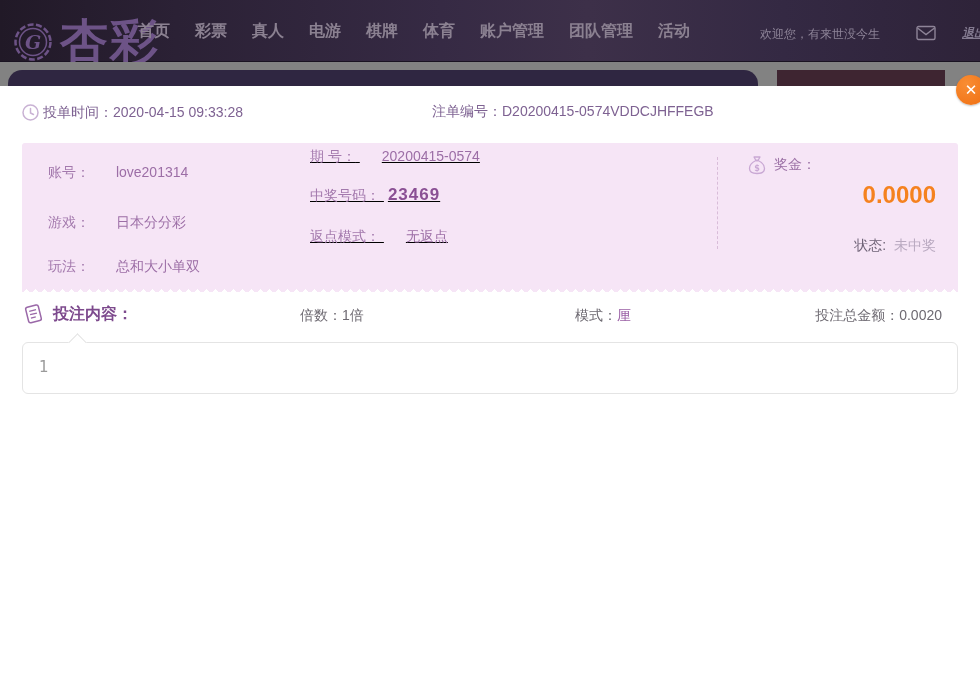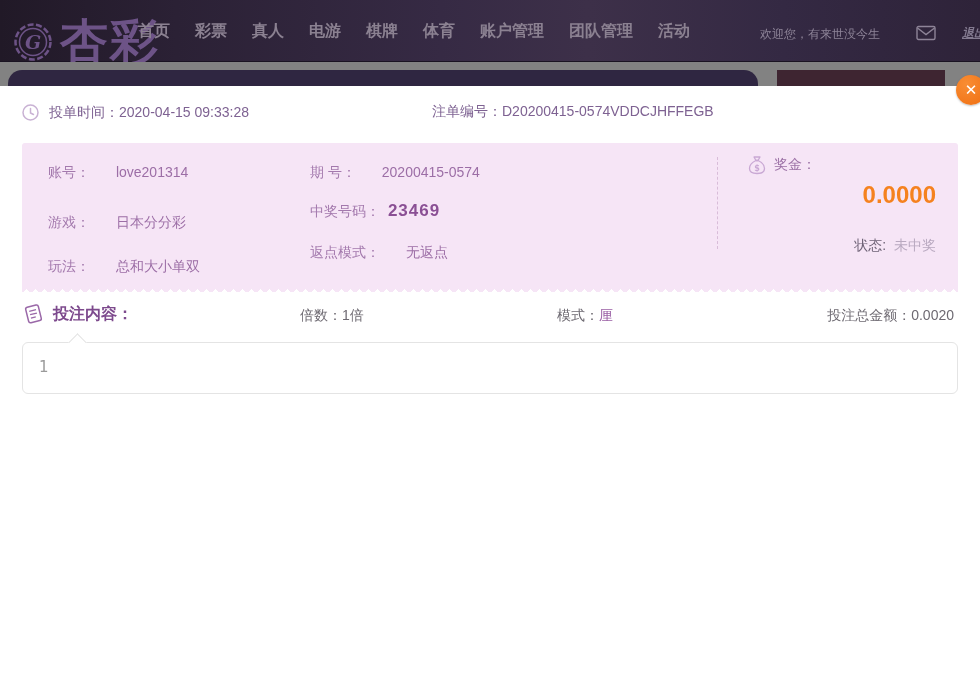--- a/index.html
+++ b/index.html
@@ -31,32 +31,32 @@
 
   
   .modal { position:relative; background:#fff; height:597px; border-radius:6px 6px 0 0; }
   .close-btn { position:absolute; left:956px; top:-11px; width:30px; height:30px; border-radius:50%;
                background:radial-gradient(circle at 35% 30%, #f98d33, #ef6f12);
                color:#fff; font-size:15px; font-weight:bold; line-height:30px; text-align:center;
                cursor:pointer; z-index:5; box-shadow:0 1px 2px rgba(0,0,0,.25); }
 
   .m-header { position:relative; height:36px; padding:17px 22px 0; display:flex; align-items:center; }
   .clock-icon { width:17px; height:17px; flex:none; }
-  .time-text { margin-left:10px; font-size:14px; color:#7e6292; }
+  .time-text { margin-left:4px; font-size:14px; color:#7e6292; }
   .order-text { position:absolute; left:432px; top:17px; font-size:14px; color:#7e6292; }
 
   
   .panel { position:relative; margin:21px 22px 0; height:144px; background:#f6e5f6;
            border-radius:3px 3px 0 0; display:flex; }
   .panel::after { content:""; position:absolute; left:0; right:0; bottom:-5px; height:6px;
     background-image:linear-gradient(135deg,#f6e5f6 50%,transparent 50%),
                      linear-gradient(225deg,#f6e5f6 50%,transparent 50%);
     background-size:9px 6px; background-repeat:repeat-x; }
   .col-left { width:288px; padding:20px 0 0 26px; }
-  .col-mid { flex:1; padding-top:20px; }
+  .col-mid { flex:1; padding-top:4px;text-decoration:underline; }
   .p-row { font-size:14px; color:#9c6ea6; line-height:19px; white-space:nowrap; }
   .p-label { color:#a379ad; }
   .p-val { margin-left:22px; }
   .col-left .p-row { margin-bottom:31px; }
   .col-left .p-row + .p-row { margin-bottom:25px; }
   .row-win { margin-top:19px; }
   .win-number { font-size:17px; font-weight:bold; color:#8a4f94; letter-spacing:1px; margin-left:4px; }
   .row-rebate { margin-top:22px; }
   .divider { border-left:1px dashed #d9bcd9; height:92px; margin-top:14px; }
   .col-right { width:240px; padding:12px 22px 0 28px; }
@@ -66,23 +66,23 @@
   .status-row { text-align:right; font-size:14px; margin-top:28px; }
   .status-label { color:#6f6377; }
   .status-value { color:#b9a9c0; margin-left:4px; }
 
   
   .content-head { position:relative; margin:16px 22px 0; height:26px; }
   .ch-title { display:flex; align-items:center; }
   .memo-icon { width:23px; height:22px; margin-right:8px; }
   .ch-title-text { font-size:16px; font-weight:bold; color:#7d4a8d; }
   .ch-mult { position:absolute; left:278px; top:4px; font-size:14px; color:#6e6a72; }
-  .ch-mode { position:absolute; left:535px; top:4px; font-size:14px; color:#6e6a72;text-align:right; }
+  .ch-mode { position:absolute; left:553px; top:4px; font-size:14px; color:#6e6a72;text-align:right; }
   .mode-val { color:#9a5fa5; }
-  .ch-total { position:absolute; right:4px; top:4px; font-size:14px; color:#6e6a72; }
+  .ch-total { position:absolute; right:16px; top:4px; font-size:14px; color:#6e6a72; }
 
   
   .content-box { position:relative; margin:13px 22px 0; height:52px; border:1px solid #e4e4e4;
                  border-radius:6px; background:#fff; padding:15px 16px; }
   .content-box::before { content:""; position:absolute; left:48px; top:-7px; width:12px; height:12px;
                  background:#fff; border-left:1px solid #e4e4e4; border-top:1px solid #e4e4e4;
                  transform:rotate(45deg); }
   .bet-value { font-size:15px; color:#9a9a9a; font-family:"DejaVu Sans",sans-serif; }
 
   svg { display:block; }

